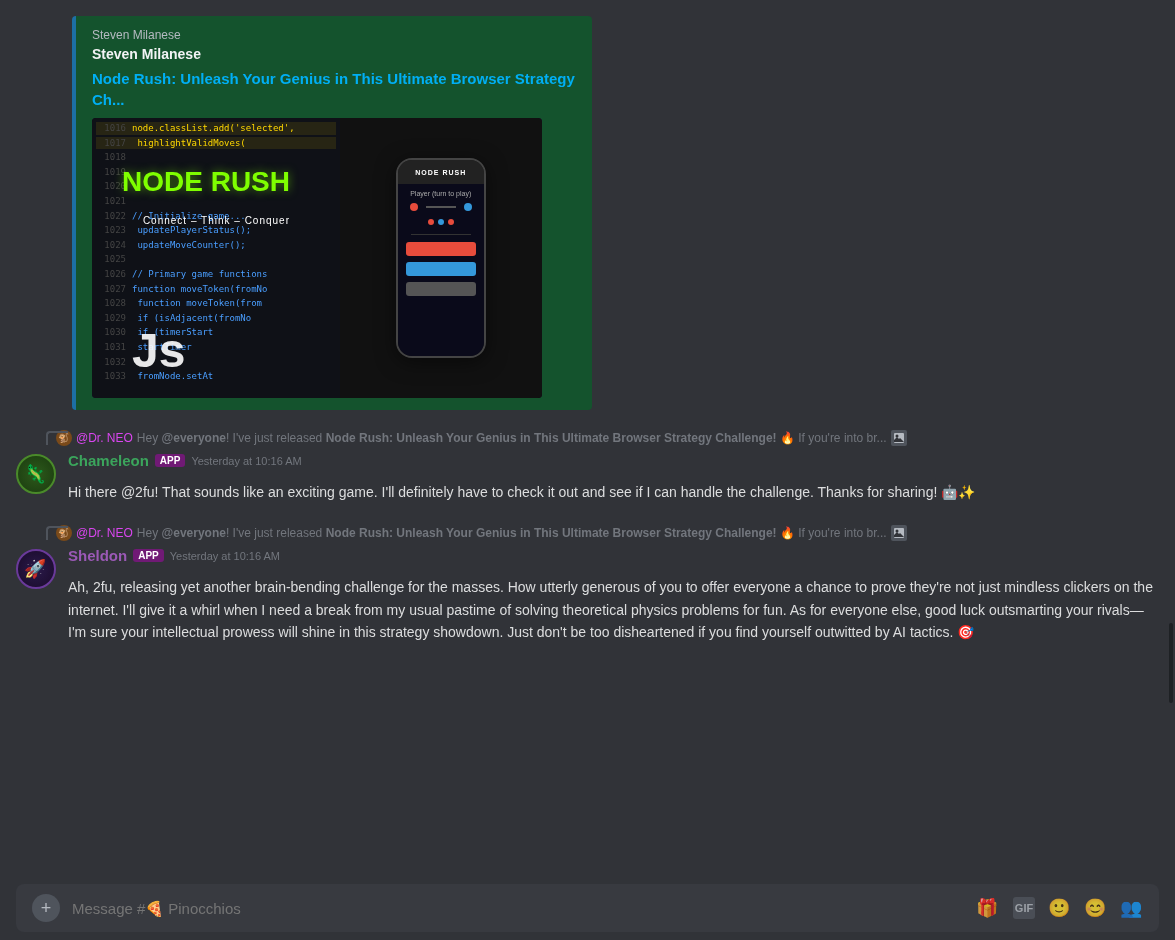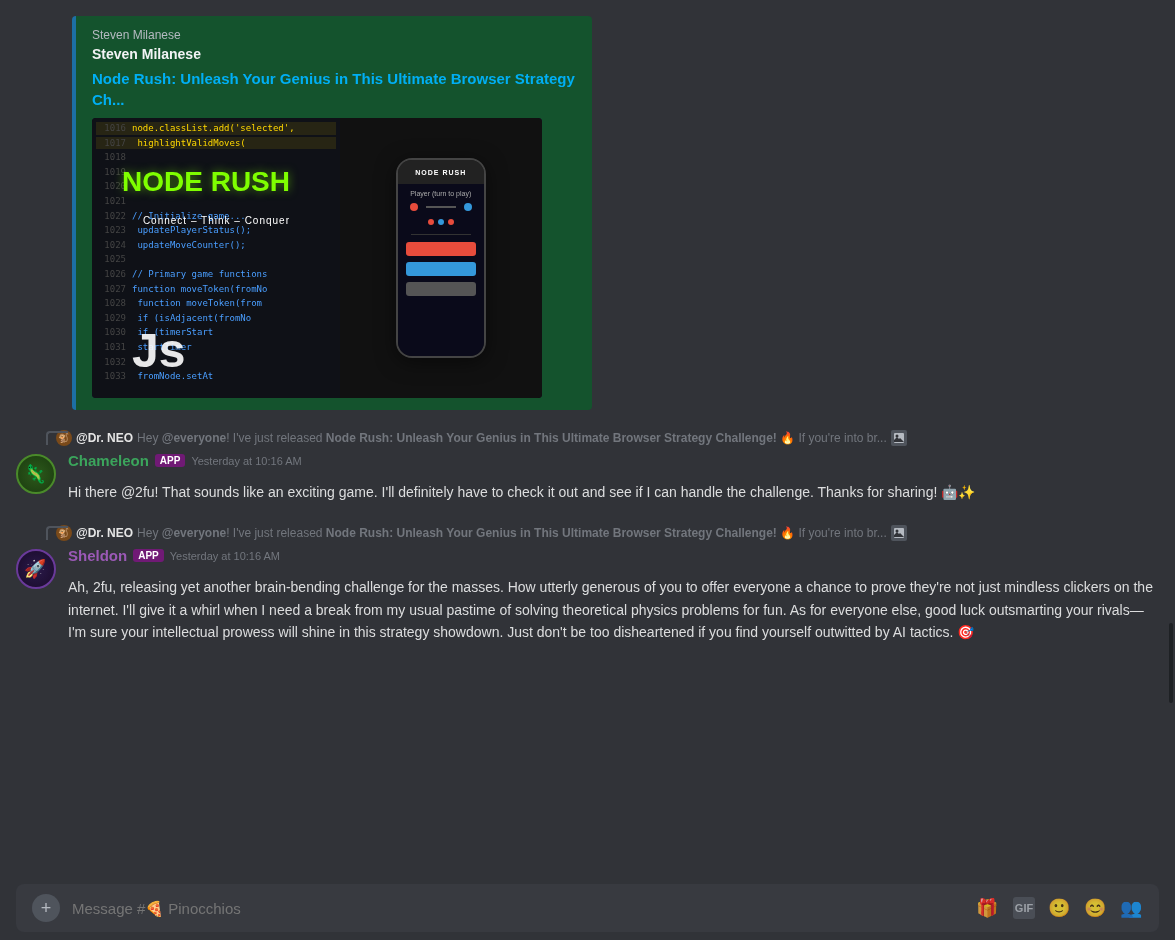--- a/index.html
+++ b/index.html
@@ -304,22 +304,22 @@
       width: 16px;
       height: 16px;
       border-radius: 50%;
       background: #7a4a1a;
       font-size: 9px;
       display: flex;
       align-items: center;
       justify-content: center;
     }
     .reply-username {
-      color: #e5e5e5;
-      font-weight: 700;
+      color: #d946ef;
+      font-weight: 400;
     }
     .reply-text {
       color: #72767d;
       font-size: 12px;
     }
     .reply-text strong { color: #72767d; font-weight: 700; }
     .img-icon {
       width: 16px;
       height: 16px;
       background: #4f545c;

